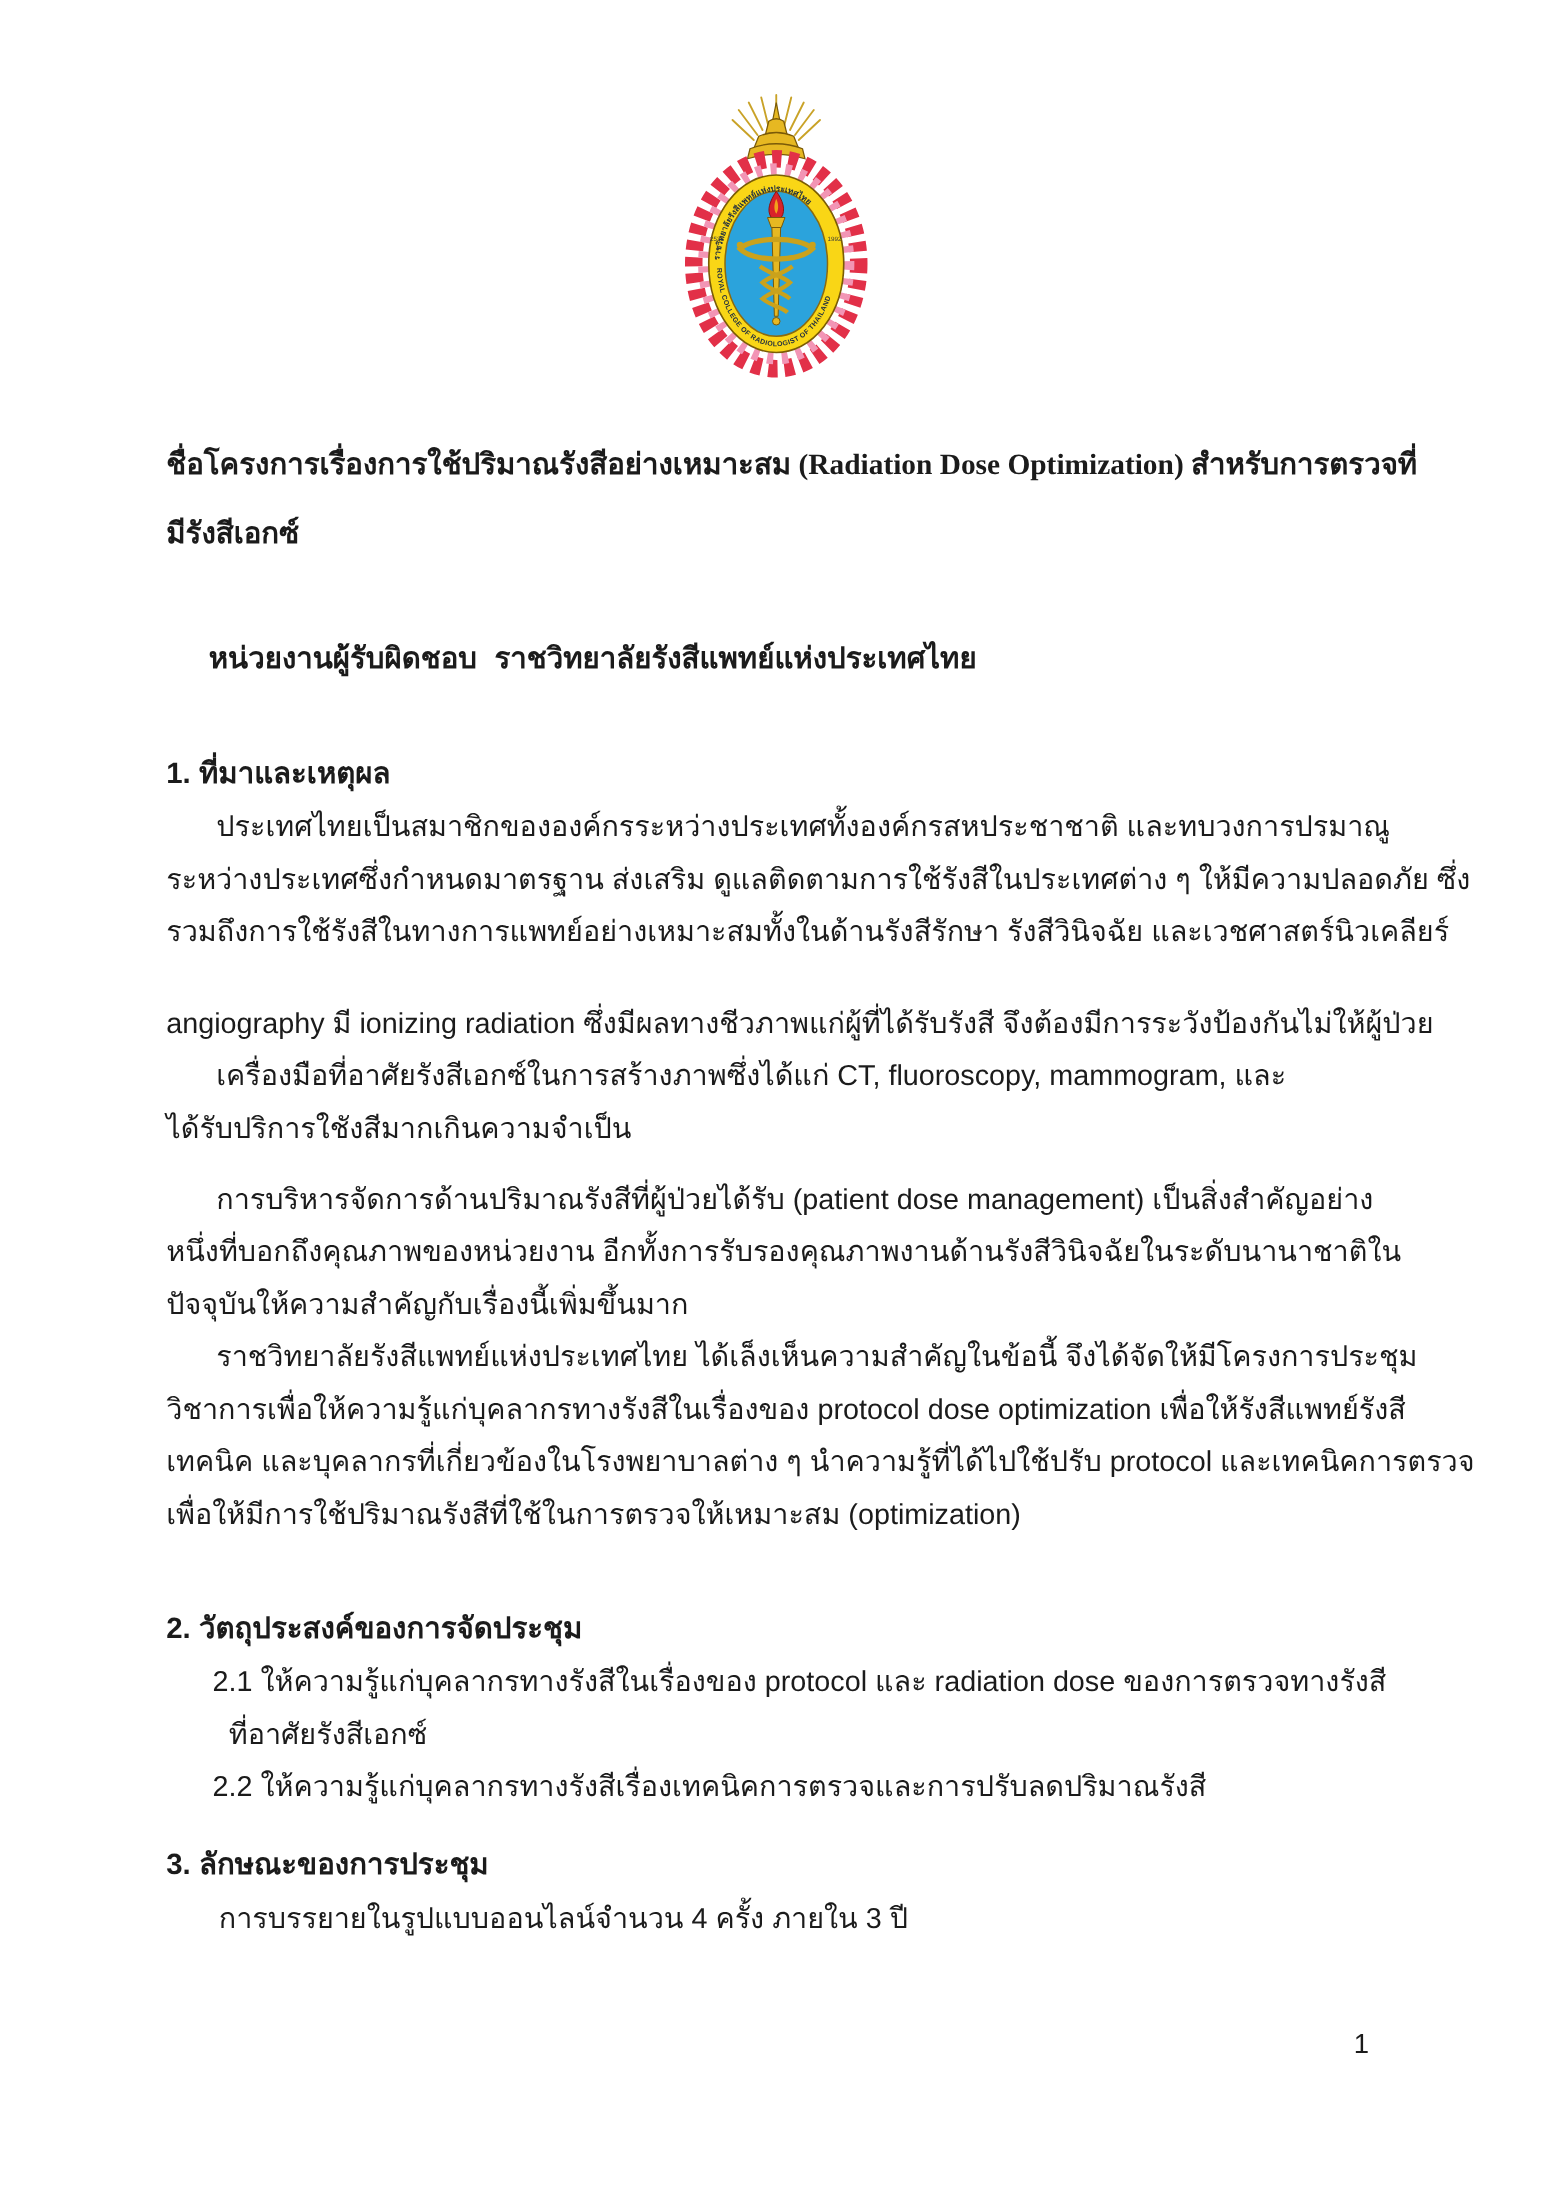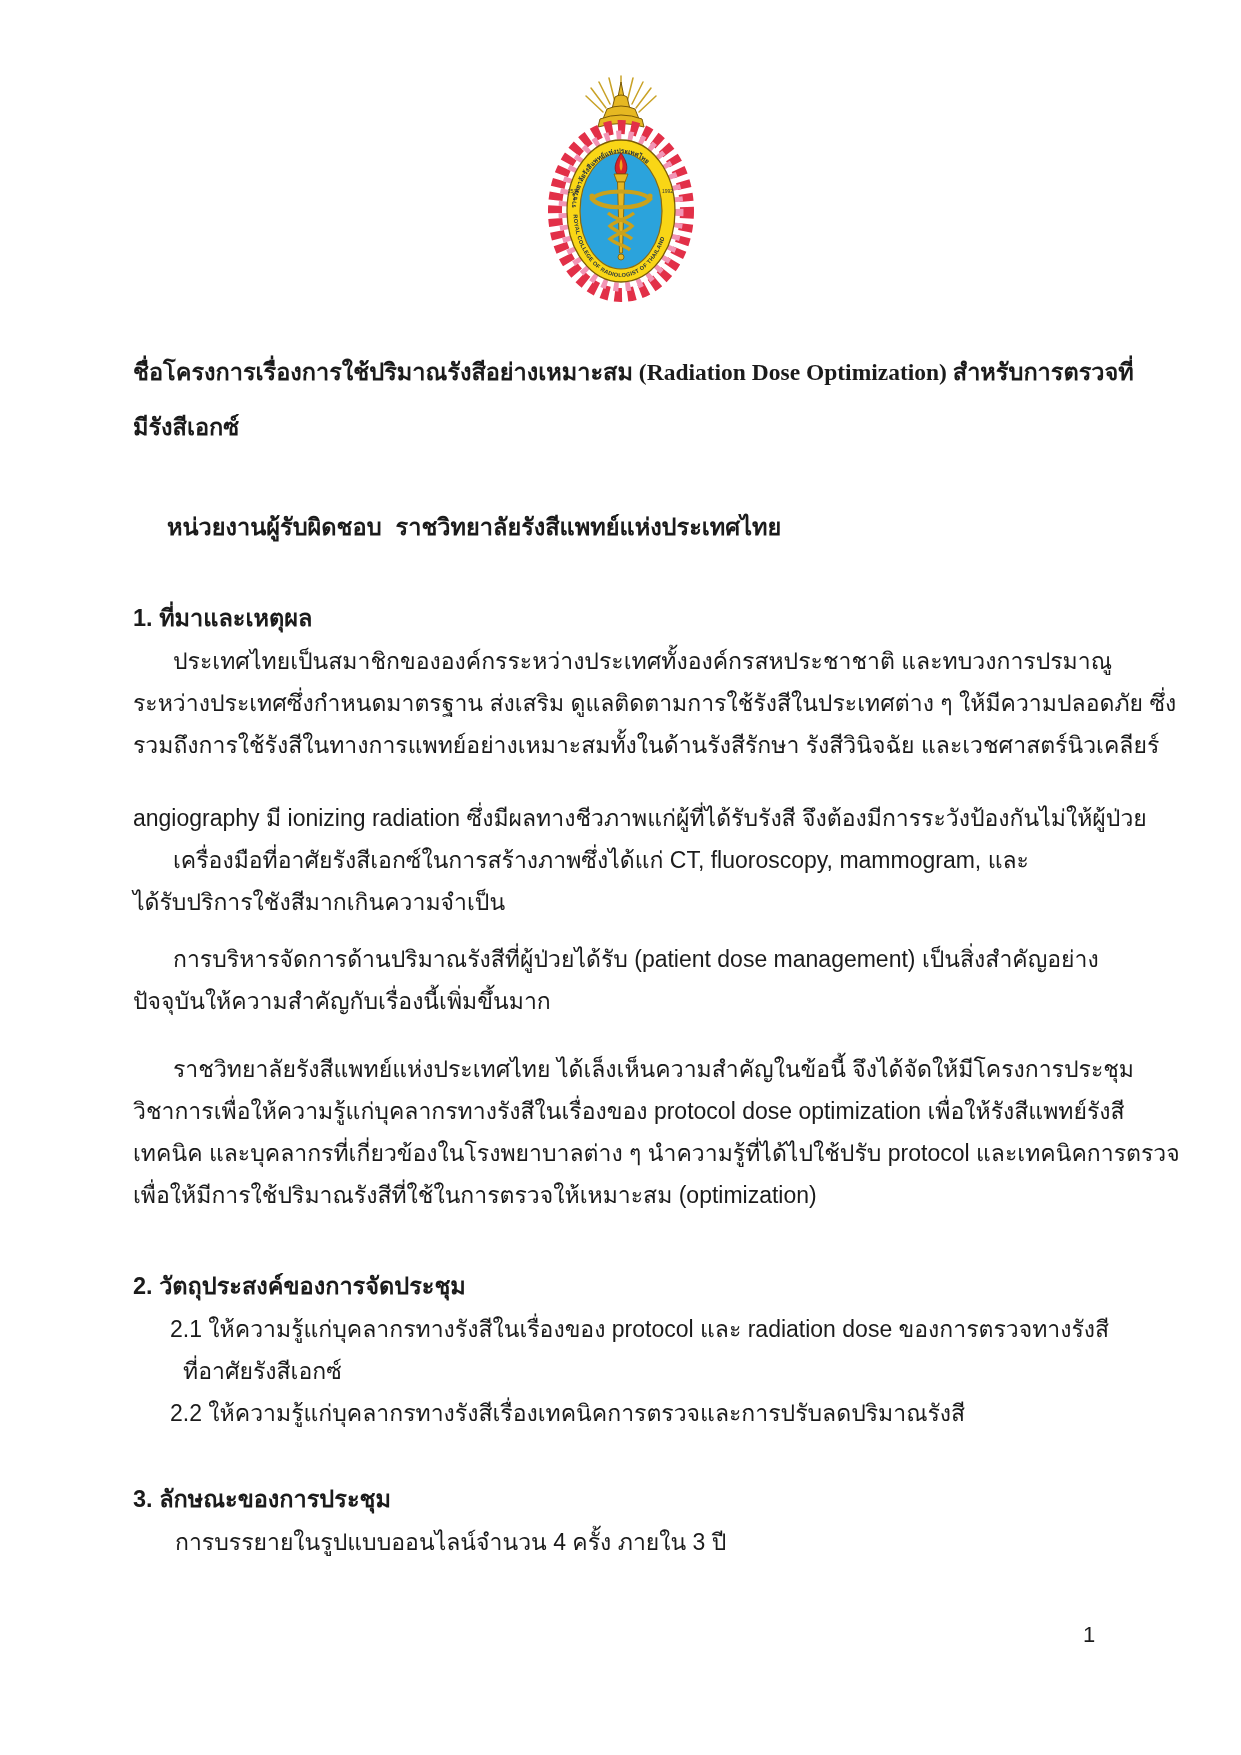--- a/index.html
+++ b/index.html
@@ -19,23 +19,23 @@
   .resp-val{margin-left:14px;}
   .heading{font-size:23.5px;line-height:43px;font-weight:bold;white-space:nowrap;}
   .t-line{font-size:23px;line-height:42px;white-space:nowrap;}
   .indent{padding-left:40px;}
   .indent-item{padding-left:37px;}
   .indent-cont{padding-left:50px;}
   .indent-body{padding-left:42px;}
   .m-h1{margin-top:42px;}
   .m-p2{margin-top:31px;}
   .m-p3{margin-top:15px;}
-  .m-p4{margin-top:26px;}
+  .m-p4{}
   .m-h2{margin-top:49px;}
-  .m-h3{margin-top:44px;}
+  .m-h3{margin-top:20px;}
   .page-number{position:absolute;left:1083px;top:1620px;font-size:22px;line-height:30px;}
 </style>
 </head>
 <body>
 
 <div class="page">
 
   <div class="logo-wrap">
     <svg width="152" height="232" viewBox="0 0 152 232">
       <g stroke="#c9a227" stroke-width="1.5" stroke-linecap="round">
@@ -108,20 +108,21 @@
     </div>
 
     <div class="para m-p2">
       <div class="t-line">angiography มี ionizing radiation ซึ่งมีผลทางชีวภาพแก่ผู้ที่ได้รับรังสี จึงต้องมีการระวังป้องกันไม่ให้ผู้ป่วย</div>
       <div class="t-line indent">เครื่องมือที่อาศัยรังสีเอกซ์ในการสร้างภาพซึ่งได้แก่ CT, fluoroscopy, mammogram, และ</div>
       <div class="t-line">ได้รับปริการใชังสีมากเกินความจำเป็น</div>
     </div>
 
     <div class="para m-p3">
       <div class="t-line indent">การบริหารจัดการด้านปริมาณรังสีที่ผู้ป่วยได้รับ (patient dose management) เป็นสิ่งสำคัญอย่าง</div>
+      <div class="t-line">หนึ่งที่บอกถึงคุณภาพของหน่วยงาน อีกทั้งการรับรองคุณภาพงานด้านรังสีวินิจฉัยในระดับนานาชาติใน</div>
       <div class="t-line">ปัจจุบันให้ความสำคัญกับเรื่องนี้เพิ่มขึ้นมาก</div>
     </div>
 
     <div class="para m-p4">
       <div class="t-line indent">ราชวิทยาลัยรังสีแพทย์แห่งประเทศไทย ได้เล็งเห็นความสำคัญในข้อนี้ จึงได้จัดให้มีโครงการประชุม</div>
       <div class="t-line">วิชาการเพื่อให้ความรู้แก่บุคลากรทางรังสีในเรื่องของ protocol dose optimization เพื่อให้รังสีแพทย์รังสี</div>
       <div class="t-line">เทคนิค และบุคลากรที่เกี่ยวข้องในโรงพยาบาลต่าง ๆ นำความรู้ที่ได้ไปใช้ปรับ protocol และเทคนิคการตรวจ</div>
       <div class="t-line">เพื่อให้มีการใช้ปริมาณรังสีที่ใช้ในการตรวจให้เหมาะสม (optimization)</div>
     </div>
 

